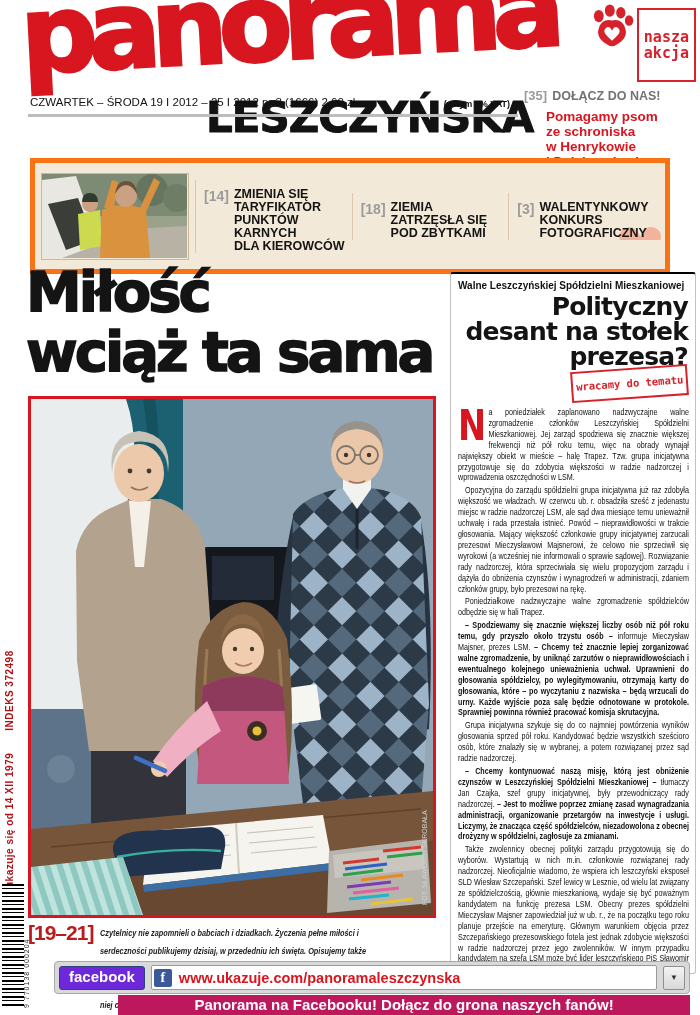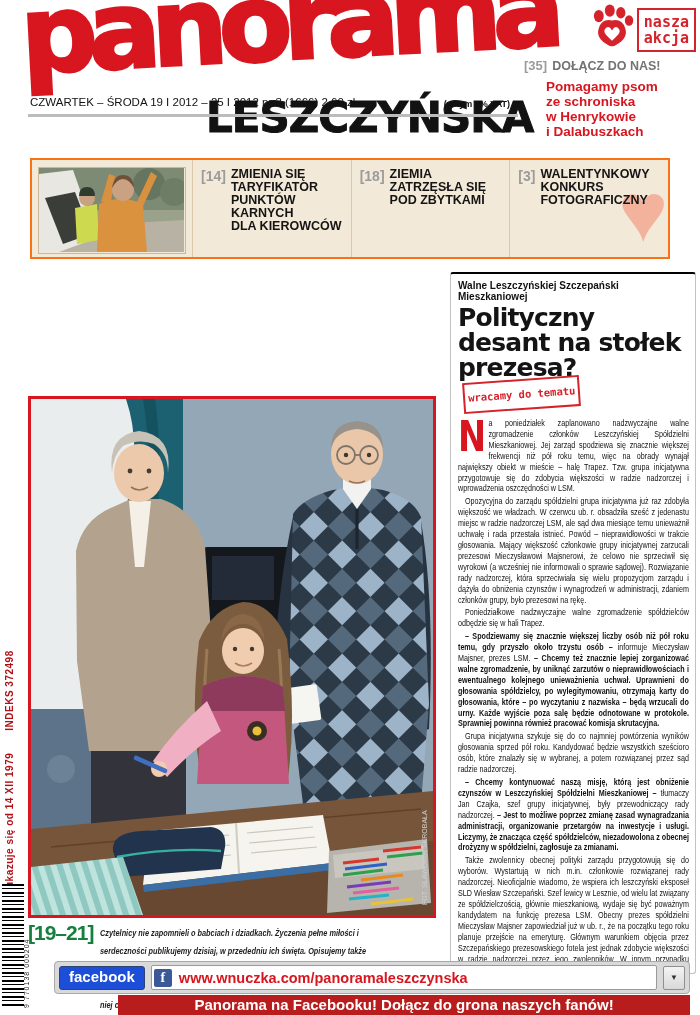--- a/index.html
+++ b/index.html
@@ -14,48 +14,48 @@
     font-weight:bold;font-size:42px;letter-spacing:-1px;color:#121212;-webkit-text-stroke:1px #121212;white-space:nowrap;margin-top:36px;}
   .dateline{position:absolute;top:96px;left:30px;font-size:11.5px;font-weight:normal;white-space:nowrap;}
   .vat{position:absolute;top:99px;left:440px;width:70px;font-size:9px;font-weight:bold;text-align:right;}
   .rule{position:absolute;top:114px;left:28px;width:490px;height:3px;background:#bcbcbc;}
   .cities{position:absolute;top:119px;left:28px;width:490px;text-align:center;font-size:15.5px;
     font-weight:bold;color:#a9a9a9;letter-spacing:.5px;word-spacing:6px;white-space:nowrap;margin-top:48px;}
   
   .action{position:absolute;top:4px;left:524px;width:172px;}
   .badge-row{display:flex;justify-content:flex-end;align-items:flex-start;gap:2px;}
   .badge-box{border:2px solid #d5222b;color:#d5222b;font-family:"DejaVu Sans Mono",monospace;
-    font-weight:bold;font-size:15px;line-height:16px;padding:4px 5px;margin-top:4px;}
+    font-weight:bold;font-size:15px;line-height:16px;padding:19px 5px;margin-top:4px;}
   .pageref{color:#9b9b9b;font-weight:bold;font-size:13px;}
   .action-title{font-weight:bold;font-size:12.5px;color:#737373;}
   .action-row{margin-top:6px;display:flex;gap:5px;align-items:baseline;}
   .action-lines{margin-top:6px;font-weight:bold;font-size:13.5px;line-height:15px;color:#d8161f;
     white-space:pre-line;padding-left:22px;}
   
-  .strip{position:absolute;top:158px;left:30px;width:640px;height:101px;background:#f3e9d8;
-    border:2px solid #f97316;box-sizing:border-box;display:flex;}
+  .strip{position:absolute;top:158px;left:30px;width:640px;height:116px;background:#f3e9d8;
+    border:5px solid #f97316;box-sizing:border-box;display:flex;align-items:center;}
   .strip-photo{width:146px;height:85px;margin:7px 6px 7px 6px;flex:0 0 auto;border:1px solid #cbb896;}
   .teaser{position:relative;flex:1;padding:8px 4px 0 8px;border-left:1px solid #dcc8a8;display:flex;gap:5px;overflow:hidden;}
   .teaser-num{color:#9b9b9b;font-weight:bold;font-size:14px;flex:0 0 auto;}
   .teaser-text{font-weight:bold;font-size:12.5px;line-height:13px;color:#141414;white-space:pre-line;position:relative;z-index:1;}
   .teaser-heart{position:absolute;right:0px;top:10px;font-size:84px;line-height:84px;color:#f3b29c;z-index:0;}
   
   .headline{position:absolute;top:262px;left:26px;width:412px;font-family:"DejaVu Sans",sans-serif;
     font-weight:bold;color:#141414;font-size:56px;line-height:60px;letter-spacing:-3px;-webkit-text-stroke:1.5px #141414;}
   .photo-frame{position:absolute;top:396px;left:28px;width:402px;height:516px;border:3px solid #d8161f;background:#9bb;}
   .caption{position:absolute;top:922px;left:28px;width:410px;display:flex;gap:7px;align-items:flex-start;}
-  .caption-pages{color:#15803d;font-weight:bold;font-size:21px;letter-spacing:-1px;flex:0 0 auto;line-height:22px;}
+  .caption-pages{color:#b91c1c;font-weight:bold;font-size:21px;letter-spacing:-1px;flex:0 0 auto;line-height:22px;}
   .caption-text-wrap{width:420px;transform:scaleX(0.79);transform-origin:0 0;}
   .caption-text{font-size:9.3px;line-height:11.5px;font-weight:bold;font-style:italic;color:#222;}
   
   .article{position:absolute;top:272px;left:450px;width:246px;height:702px;box-sizing:border-box;
     border:1px solid #c2c2c2;border-top:2px solid #000;border-radius:3px;padding:5px 7px;overflow:hidden;background:#fff;}
   .kicker{font-size:10px;font-weight:bold;margin:1px 0 3px 0;}
   .art-headline{margin:0 0 5px 0;font-size:25px;line-height:25px;font-weight:bold;letter-spacing:-0.8px;
-    font-family:"DejaVu Sans",sans-serif;color:#141414;}
+    font-family:"DejaVu Sans",sans-serif;color:#141414;text-align:right;}
   .art-headline .hl{white-space:pre-line;}
   .stamp{display:inline-block;border:2px solid #d5222b;color:#d5222b;font-family:"DejaVu Sans Mono",monospace;
     font-size:10.5px;font-weight:bold;letter-spacing:0;padding:1px 3px;margin-left:5px;
     transform:rotate(-4deg);position:relative;top:-3px;-webkit-text-stroke:0;}
   .art-scale{width:296px;transform:scaleX(0.78);transform-origin:0 0;}
   .art-scale p{margin:0 0 2px 0;font-size:9.2px;line-height:10.9px;text-align:justify;}
   .art-scale p + p{text-indent:9px;}
   .art-scale .b{font-weight:bold;}
   .dropcap{float:left;color:#d8161f;font-weight:bold;font-size:43px;line-height:33px;
     padding:2px 3px 0 0;font-family:"DejaVu Sans",sans-serif;}
@@ -63,30 +63,30 @@
   .rail-text{position:absolute;left:4px;top:598px;height:290px;writing-mode:vertical-rl;
     transform:rotate(180deg);font-size:10px;font-weight:bold;color:#b01116;white-space:nowrap;letter-spacing:.5px;}
   .rail-text .gap{display:inline-block;height:22px;}
   .barcode{position:absolute;left:2px;top:884px;width:22px;height:124px;
     background:repeating-linear-gradient(180deg,#000 0 2px,#fff 2px 4px,#000 4px 5px,#fff 5px 8px);}
   .barcode-num{position:absolute;left:23px;top:884px;height:124px;writing-mode:vertical-rl;
     transform:rotate(180deg);font-size:7px;color:#222;letter-spacing:1px;}
   
   .fbbar{position:absolute;top:961px;left:54px;width:636px;height:33px;background:#d9d9d9;
     border:1px solid #a8a8a8;border-radius:4px;box-sizing:border-box;display:flex;align-items:center;padding:3px 4px;gap:6px;}
-  .fb-logo{background:#1d4ed8;color:#fff;font-weight:bold;font-size:15px;border-radius:3px;
+  .fb-logo{background:#6d28d9;color:#fff;font-weight:bold;font-size:15px;border-radius:3px;
     border:1px solid #2d4373;padding:2px 9px 4px 9px;line-height:16px;}
   .fb-field{flex:1;align-self:stretch;background:#fff;border:1px solid #9a9a9a;border-radius:2px;
     display:flex;align-items:center;gap:7px;padding:0 2px;}
   .fb-f{width:18px;height:18px;background:#3b5998;color:#fff;border-radius:2px;font-weight:bold;
     font-size:14px;text-align:center;line-height:17px;font-family:"Liberation Serif",serif;}
   .fb-url{color:#d8161f;font-weight:bold;font-size:14.5px;}
   .fb-drop{width:20px;height:22px;background:linear-gradient(#f4f4f4,#d8d8d8);border:1px solid #8f8f8f;
     border-radius:2px;font-size:8px;color:#333;display:flex;align-items:center;justify-content:center;}
-  .fb-banner{position:absolute;top:995px;left:118px;width:572px;height:20px;background:#b91c1c;
+  .fb-banner{position:absolute;top:995px;left:118px;width:572px;height:20px;background:#be185d;
     color:#fff;font-weight:bold;font-size:15px;text-align:center;line-height:20px;}
   svg{display:block;}
 </style>
 </head>
 <body>
 
 <div class="page">
 
   <div class="logo-main">panorama</div>
   <div class="logo-sub">LESZCZYŃSKA</div>
@@ -158,20 +158,22 @@
     </div>
     <div class="teaser">
       <span class="teaser-heart">♥</span>
       <span class="teaser-num">[3]</span>
       <span class="teaser-text">WALENTYNKOWY
 KONKURS
 FOTOGRAFICZNY</span>
     </div>
   </div>
 
+  <div class="headline" style="white-space:pre-line;">Miłość
+wciąż ta sama</div>
 
   <div class="photo-frame">
     <svg viewBox="0 0 402 516" width="402" height="516">
       <defs>
         <pattern id="argyle" width="40" height="40" patternUnits="userSpaceOnUse" patternTransform="rotate(45)">
           <rect width="40" height="40" fill="#2c3947"></rect>
           <rect width="20" height="20" fill="#9db3c8"></rect>
           <rect x="20" y="20" width="20" height="20" fill="#55697d"></rect>
         </pattern>
         <pattern id="mat" width="12" height="12" patternUnits="userSpaceOnUse" patternTransform="rotate(-18)">
@@ -260,21 +262,21 @@
       <text x="396" y="506" transform="rotate(-90 396 506)" font-size="7" fill="#cfcfcf" font-family="Liberation Sans, sans-serif">FOT. SŁAWOMIR SKROBAŁA</text>
     </svg>
   </div>
 
   <div class="caption">
     <span class="caption-pages">[19–21]</span>
     <span class="caption-text-wrap"><span class="caption-text">Czytelnicy nie zapomnieli o babciach i dziadkach. Życzenia pełne miłości i serdeczności publikujemy dzisiaj, w przededniu ich święta. Opisujemy także wspomnienia wnuków i opowieści babć i dziadków. Na zdjęciu: wnuczka Dobrochna Otto zapewnia, że Zofia i Ryszard Gulińscy zawsze znajdują dla niej czas</span></span>
   </div>
 
   <div class="article">
-    <div class="kicker">Walne Leszczyńskiej Szczepański Mieszkaniowej</div>
+    <div class="kicker">Walne Leszczyńskiej Spółdzielni Mieszkaniowej</div>
     <h2 class="art-headline"><span class="hl">Polityczny
 desant na stołek
 prezesa?</span><span class="stamp">wracamy do tematu</span></h2>
     <div class="art-scale">
         <p><span class="dropcap">N</span><span>a poniedziałek zaplanowano nadzwyczajne walne zgromadzenie członków Leszczyńskiej Spółdzielni Mieszkaniowej. Jej zarząd spodziewa się znacznie większej frekwencji niż pół roku temu, więc na obrady wynajął największy obiekt w mieście – halę Trapez. Tzw. grupa inicjatywna przygotowuje się do zdobycia większości w radzie nadzorczej i wprowadzenia oszczędności w LSM.</span></p>
         <p><span>Opozycyjna do zarządu spółdzielni grupa inicjatywna już raz zdobyła większość we władzach. W czerwcu ub. r. obsadziła sześć z jedenastu miejsc w radzie nadzorczej LSM, ale sąd dwa miesiące temu unieważnił uchwałę i rada przestała istnieć. Powód – nieprawidłowości w trakcie głosowania. Mający większość członkowie grupy inicjatywnej zarzucali prezesowi Mieczysławowi Majsnerowi, że celowo nie sprzeciwił się wyrokowi (a wcześniej nie informowali o sprawie sądowej). Rozwiązanie rady nadzorczej, która sprzeciwiała się wielu propozycjom zarządu i dążyła do obniżenia czynszów i wynagrodzeń w administracji, zdaniem członków grupy, było prezesowi na rękę.</span></p>
         <p><span>Poniedziałkowe nadzwyczajne walne zgromadzenie spółdzielców odbędzie się w hali Trapez.</span></p>
         <p><span class="b">– Spodziewamy się znacznie większej liczby osób niż pół roku temu, gdy przyszło około trzystu osób – </span><span>informuje Mieczysław Majsner, prezes LSM. </span><span class="b">– Chcemy też znacznie lepiej zorganizować walne zgromadzenie, by uniknąć zarzutów o nieprawidłowościach i ewentualnego kolejnego unieważnienia uchwał. Uprawnieni do głosowania spółdzielcy, po wylegitymowaniu, otrzymają karty do głosowania, które – po wyczytaniu z nazwiska – będą wrzucali do urny. Każde wyjście poza salę będzie odnotowane w protokole. Sprawniej powinna również pracować komisja skrutacyjna.</span></p>
         <p><span>Grupa inicjatywna szykuje się do co najmniej powtórzenia wyników głosowania sprzed pół roku. Kandydować będzie wszystkich sześcioro osób, które znalazły się w wybranej, a potem rozwiązanej przez sąd radzie nadzorczej.</span></p>
         <p><span class="b">– Chcemy kontynuować naszą misję, którą jest obniżenie czynszów w Leszczyńskiej Spółdzielni Mieszkaniowej – </span><span>tłumaczy Jan Czajka, szef grupy inicjatywnej, były przewodniczący rady nadzorczej. </span><span class="b">– Jest to możliwe poprzez zmianę zasad wynagradzania administracji, organizowanie przetargów na inwestycje i usługi. Liczymy, że znacząca część spółdzielców, niezadowolona z obecnej drożyzny w spółdzielni, zagłosuje za zmianami.</span></p>
@@ -285,21 +287,21 @@
   <div class="rail-text">
     <span>ukazuje się od 14 XII 1979</span><span class="gap"></span><span>INDEKS 372498</span>
   </div>
   <div class="barcode"></div>
   <div class="barcode-num">9 770138 000204</div>
 
   <div class="fbbar">
     <span class="fb-logo">facebook</span>
     <span class="fb-field">
       <span class="fb-f">f</span>
-      <span class="fb-url">www.wnuczka.com/panoramaleszczynska</span>
+      <span class="fb-url">www.ukazuje.com/panoramaleszczynska</span>
     </span>
     <span class="fb-drop">
         <span>▼</span>
       </span>
   </div>
   <div class="fb-banner">Panorama na Facebooku! Dołącz do grona naszych fanów!</div>
 
 </div>
 
 </body></html>

